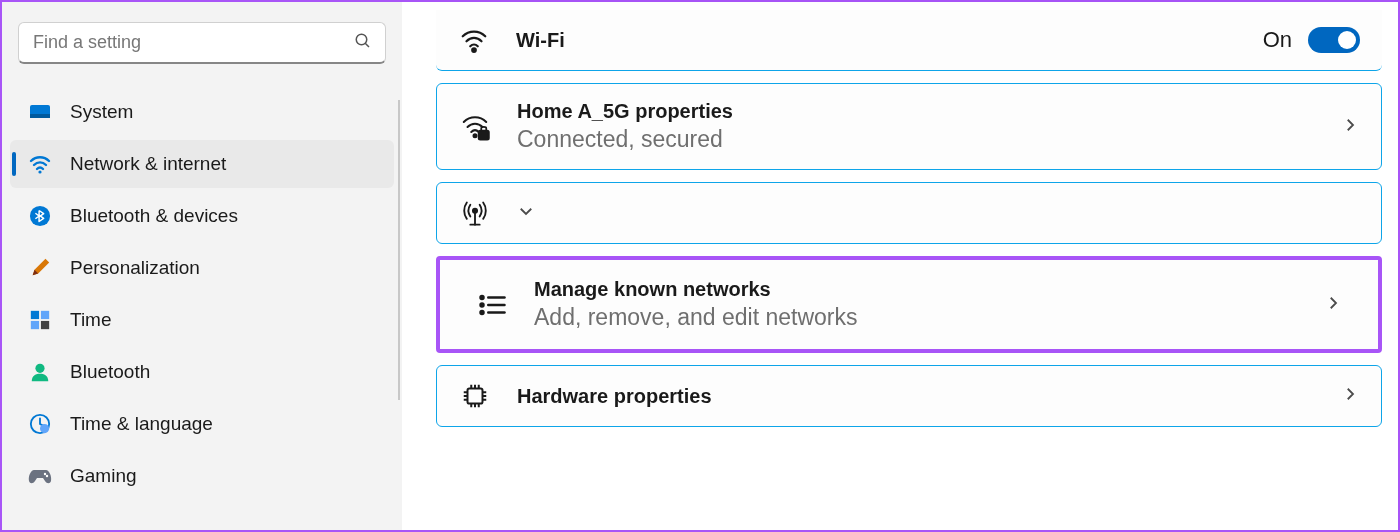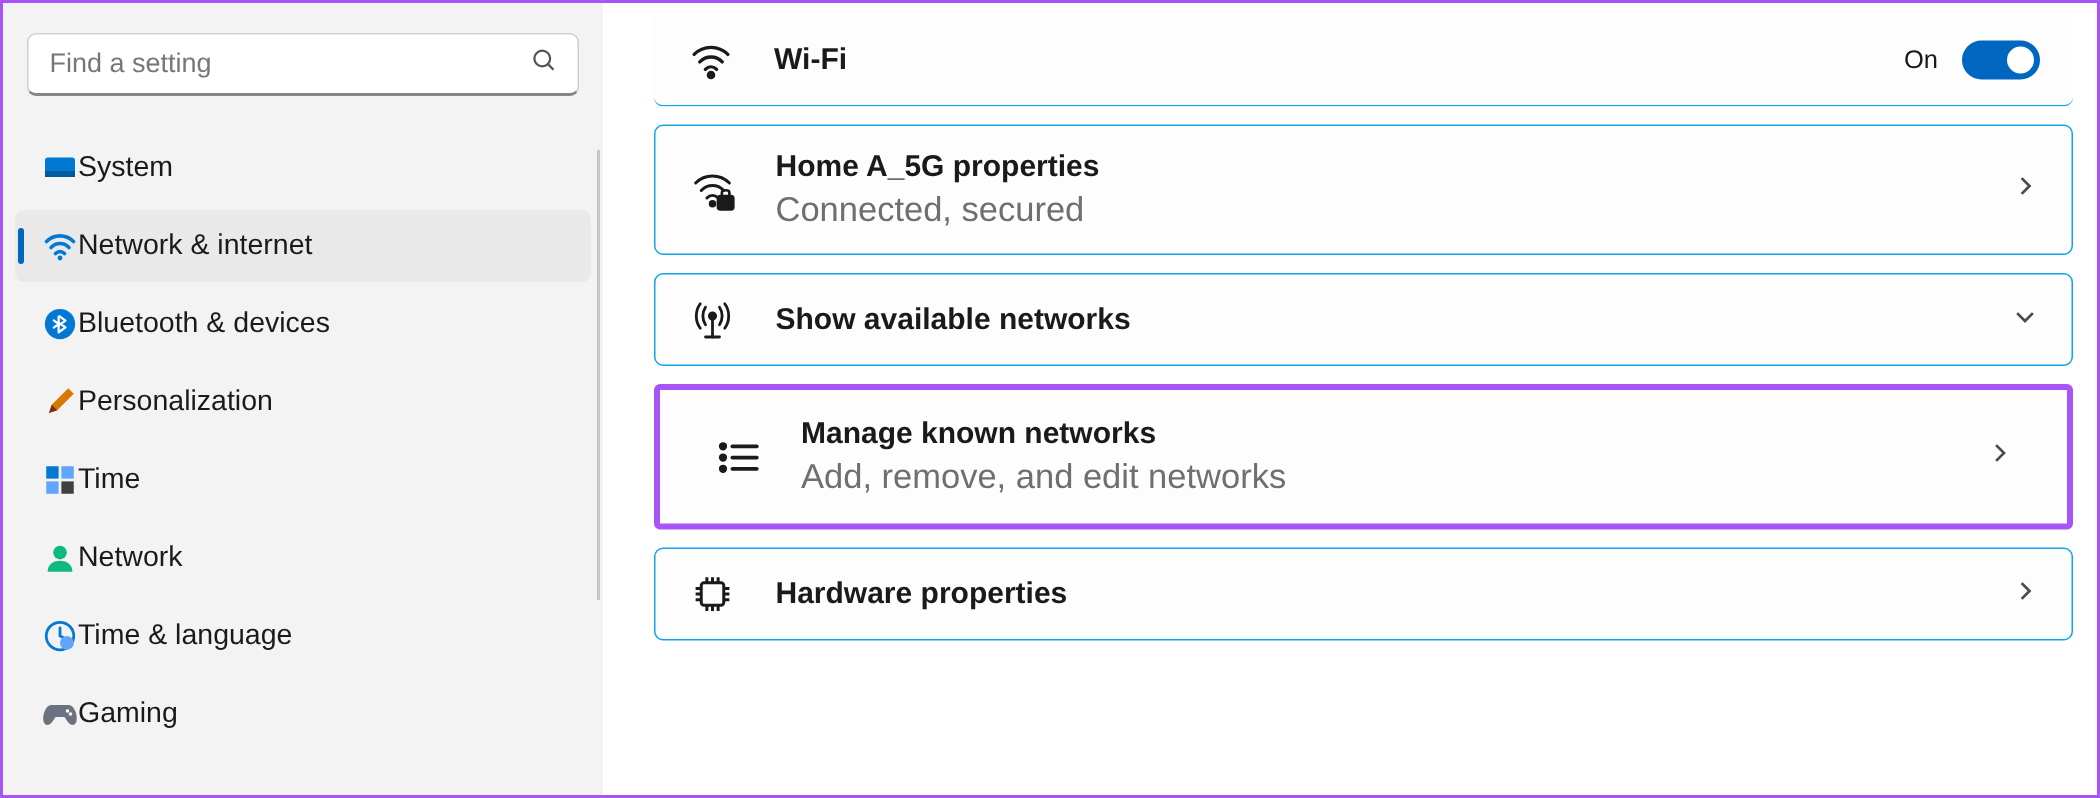--- a/index.html
+++ b/index.html
@@ -59,20 +59,21 @@
   }
   .nav-sep::before{
     content:"";
     position:absolute;
     left:2px; top:0; width:2px; height:300px;
     background:#c7c7c7;
   }
   .nav-item {
     display: flex;
     align-items: center;
+    gap: 18px;
     height: 48px;
     padding: 0 18px;
     border-radius: 6px;
     font-size: 19px;
     color: #1a1a1a;
     cursor: pointer;
     position: relative;
   }
   .nav-item.selected {
     background: #e9e9e9;
@@ -127,21 +128,21 @@
     position: relative;
   }
   .toggle::after{
     content:"";
     position:absolute;
     right:4px; top:4px;
     width:18px; height:18px;
     background:#fff;
     border-radius:50%;
   }
-  .toggle-label { font-size:17px; }
+  .toggle-label { font-size:22px; }
 </style>
 </head>
 <body>
 
 <div class="app">
 
   <aside class="sidebar">
     <div class="search-wrap">
       <input class="search" type="text" placeholder="Find a setting" style="">
       <span class="search-icon">
@@ -206,21 +207,21 @@
       <span>Time</span>
     </div>
 
     <div class="nav-item">
       <span class="nav-icon">
         <svg width="22" height="22" viewBox="0 0 24 24" fill="#10b981">
             <circle cx="12" cy="8" r="5"></circle>
             <path d="M3 22 C3 16 8 14 12 14 C16 14 21 16 21 22 Z"></path>
           </svg>
       </span>
-      <span>Network</span>
+      <span>Bluetooth</span>
     </div>
 
     <div class="nav-item">
       <span class="nav-icon">
         <svg width="22" height="22" viewBox="0 0 24 24" fill="none">
             <circle cx="12" cy="12" r="10" stroke="#0078d4" stroke-width="2"></circle>
             <path d="M12 6 L12 12 L16 14" stroke="#0078d4" stroke-width="2" stroke-linecap="round"></path>
             <circle cx="17" cy="17" r="5" fill="#60a5fa"></circle>
           </svg>
       </span>
@@ -290,23 +291,20 @@
         <svg width="28" height="28" viewBox="0 0 24 24" fill="none" stroke="#1a1a1a" stroke-width="1.6" stroke-linecap="round">
             <path d="M5 3 C2 7 2 13 5 17"></path>
             <path d="M8 5 C6 8 6 12 8 15"></path>
             <path d="M19 3 C22 7 22 13 19 17"></path>
             <path d="M16 5 C18 8 18 12 16 15"></path>
             <circle cx="12" cy="10" r="1.8" fill="#1a1a1a"></circle>
             <path d="M12 12 L12 22"></path>
             <path d="M8 22 L16 22"></path>
           </svg>
       </span>
-      <div class="texts">
-        <div class="title">Show available networks</div>
-      </div>
       <div class="trailing">
         <span class="chevron">
           <svg width="18" height="18" viewBox="0 0 24 24" fill="none" stroke="currentColor" stroke-width="2.4">
               <path d="M5 9 L12 16 L19 9"></path>
             </svg>
         </span>
       </div>
     </div>
 
     <div class="card highlight">

